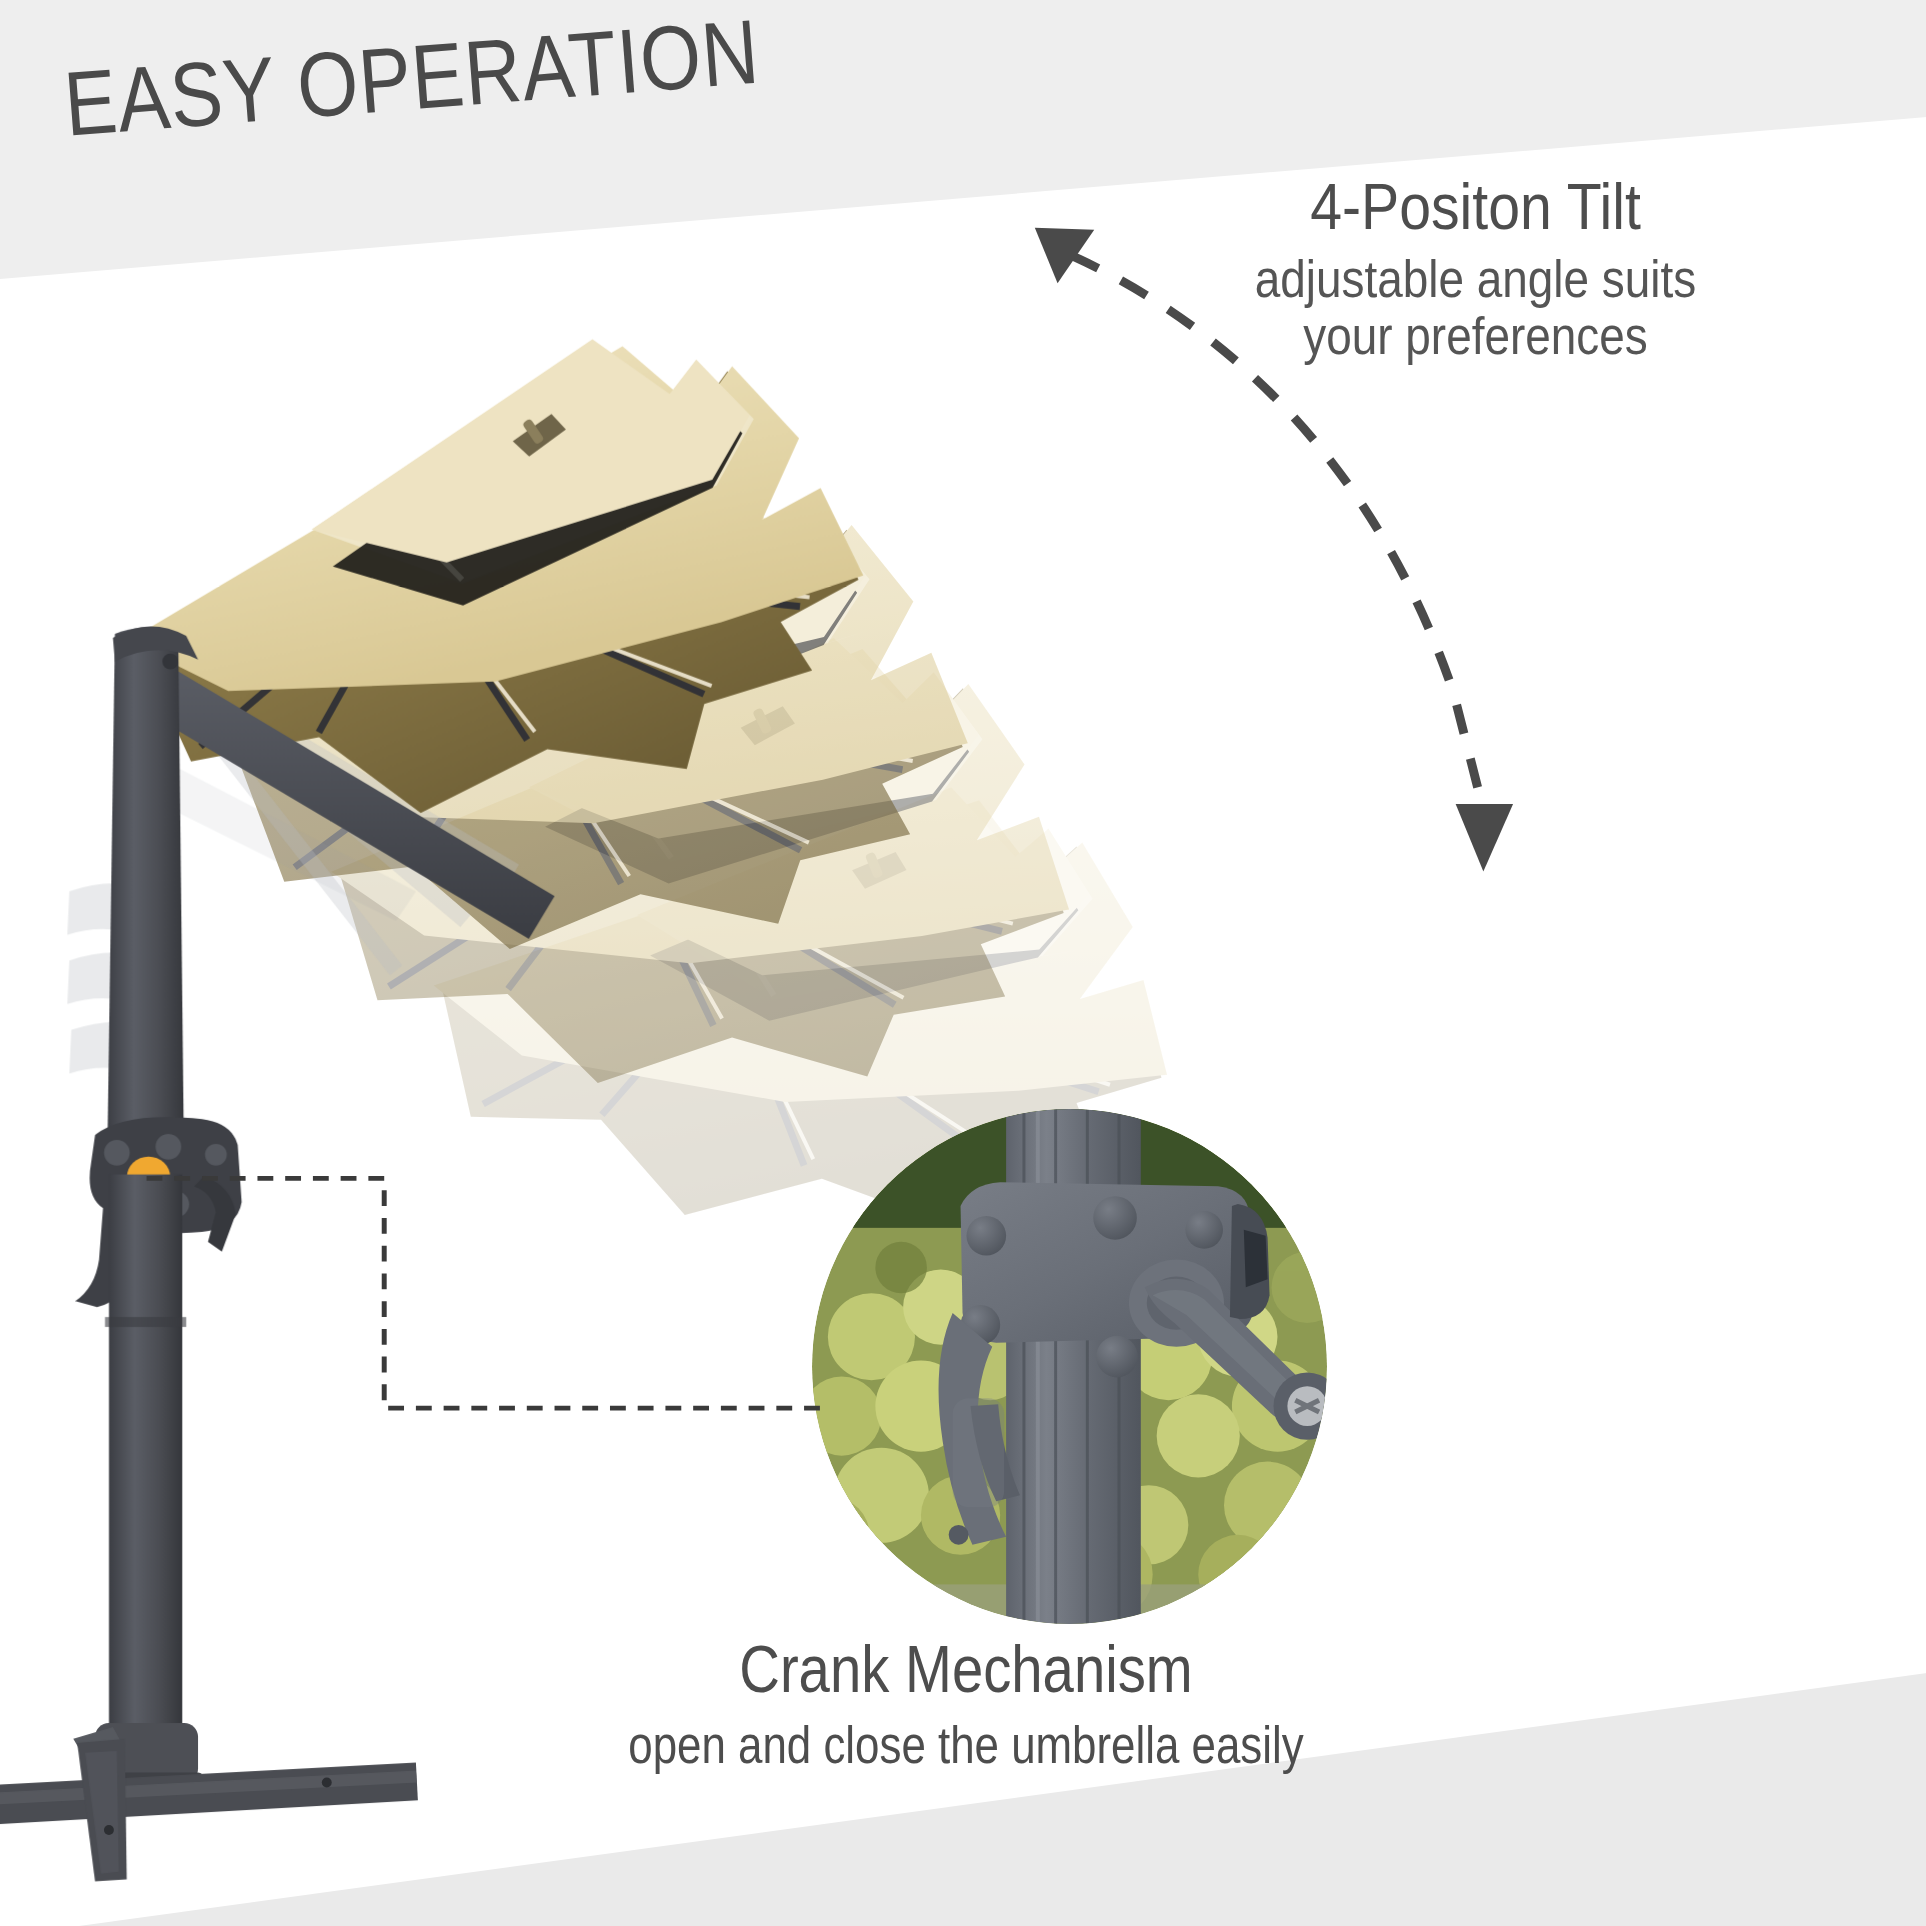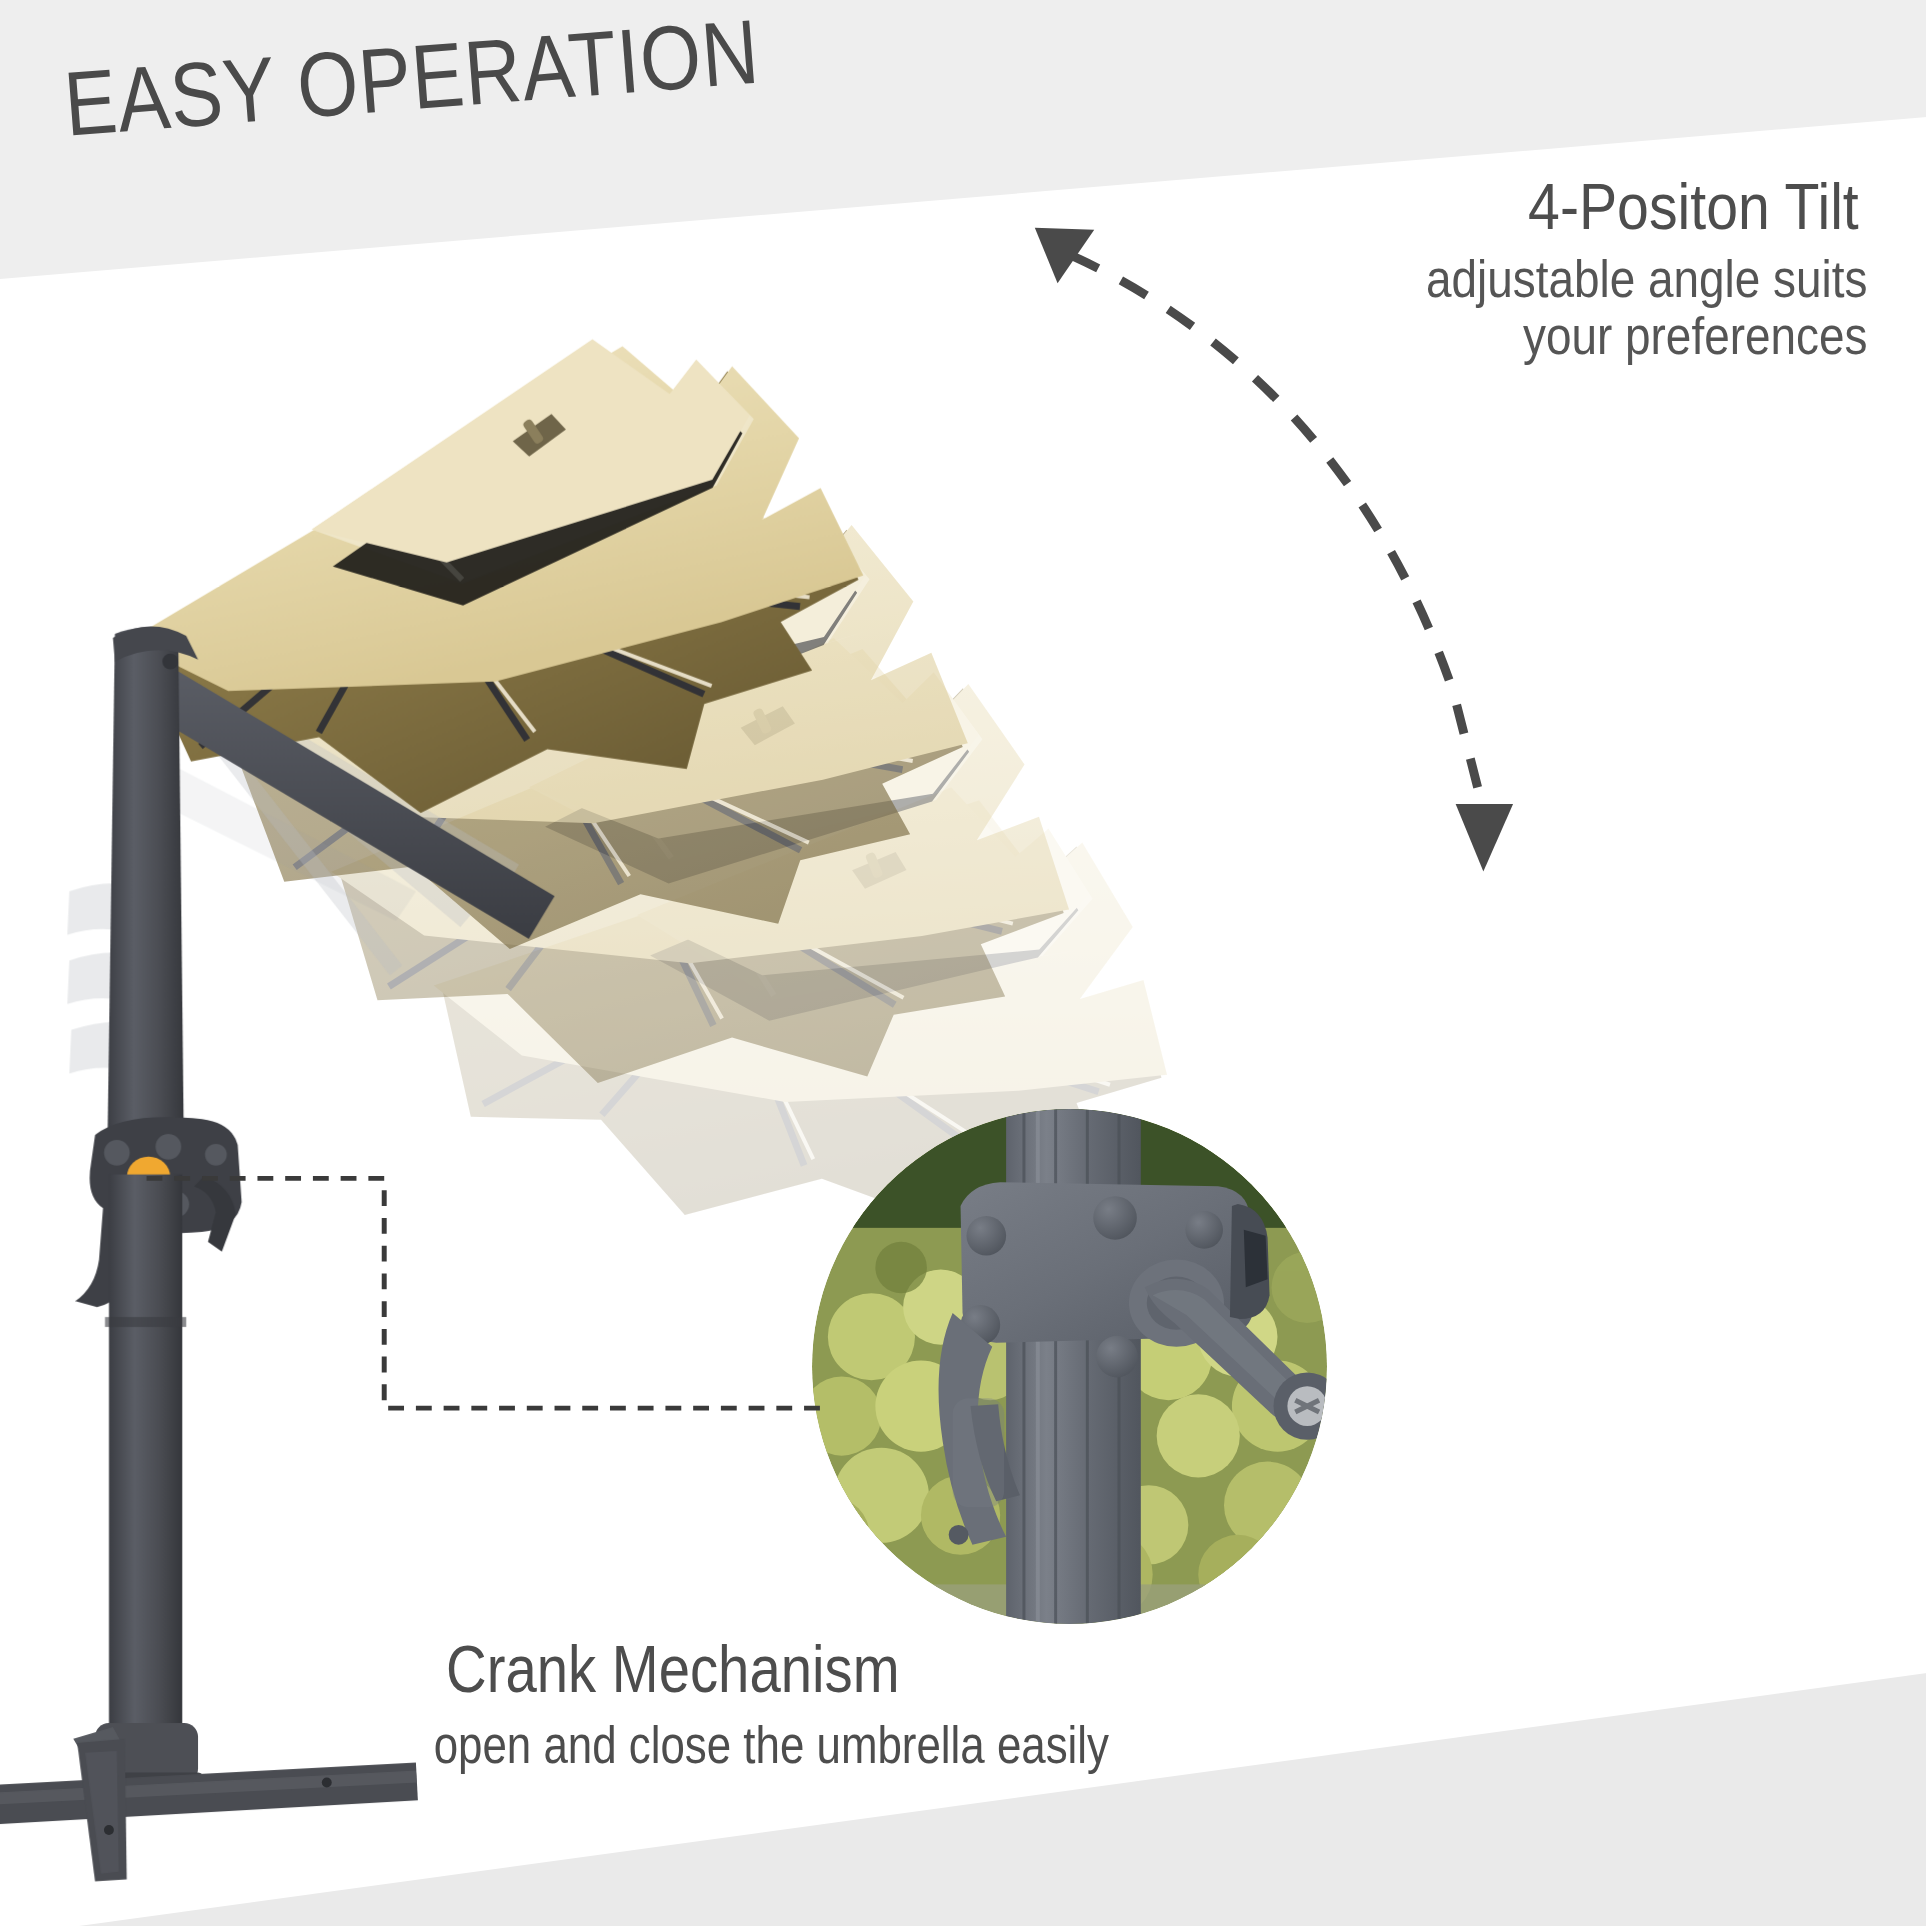--- a/index.html
+++ b/index.html
@@ -15,28 +15,28 @@
                clip-path:polygon(1927px 0,1927px 253px,0 253px,79px 253px,1927px 0);}
 
   
   .headline{position:absolute;left:61px;top:59px;font-size:91px;line-height:1;
             letter-spacing:1px;color:#4a4a4a;font-weight:400;
             transform:rotate(-4.4deg);transform-origin:left top;
             font-family:"Liberation Sans Narrow","Liberation Sans",sans-serif;
             transform:rotate(-4.4deg) scaleX(0.86);white-space:nowrap;}
 
   
-  .callout{position:absolute;left:1040px;top:173px;width:871px;text-align:right;color:#4d4d4d;}
+  .callout{position:absolute;left:1040px;top:173px;width:871px;text-align:center;color:#4d4d4d;}
   .callout-title{font-size:65px;line-height:1.05;font-weight:400;transform:scaleX(0.88);}
   .callout-sub{font-size:51px;line-height:1.12;font-weight:300;color:#555;margin-top:10px;
                transform:scaleX(0.9);}
   .callout-sub span{display:block;}
 
   
-  .caption{position:absolute;left:347px;top:1634px;width:1238px;color:#4d4d4d;}
+  .caption{position:absolute;left:347px;top:1634px;width:1238px;text-align:center;color:#4d4d4d;}
   .caption-title{font-size:67px;line-height:1.05;font-weight:400;transform:scaleX(0.84);}
   .caption-sub{font-size:51px;line-height:1.1;font-weight:300;margin-top:14px;transform:scaleX(0.86);}
 
   
   .layer{position:absolute;left:0;top:0;width:1927px;height:1927px;}
 
   
   .inset{position:absolute;left:812px;top:1109px;width:515px;height:515px;border-radius:50%;
          overflow:hidden;}
 </style>

